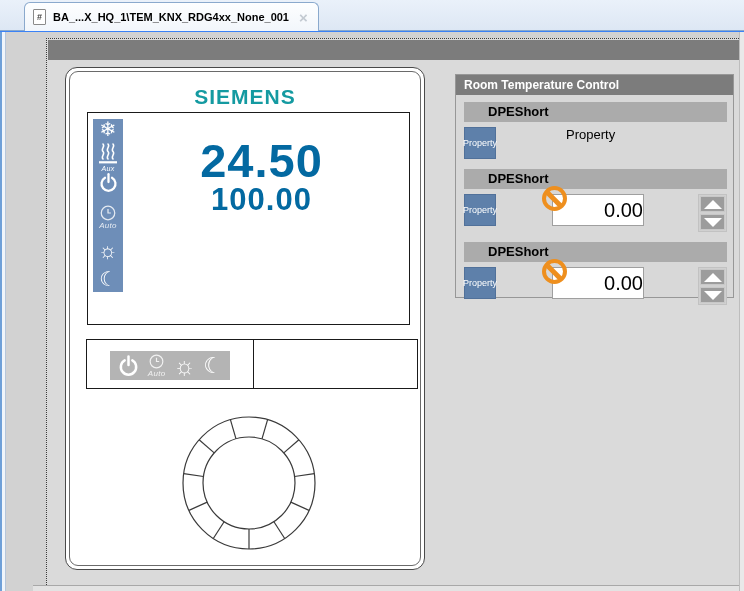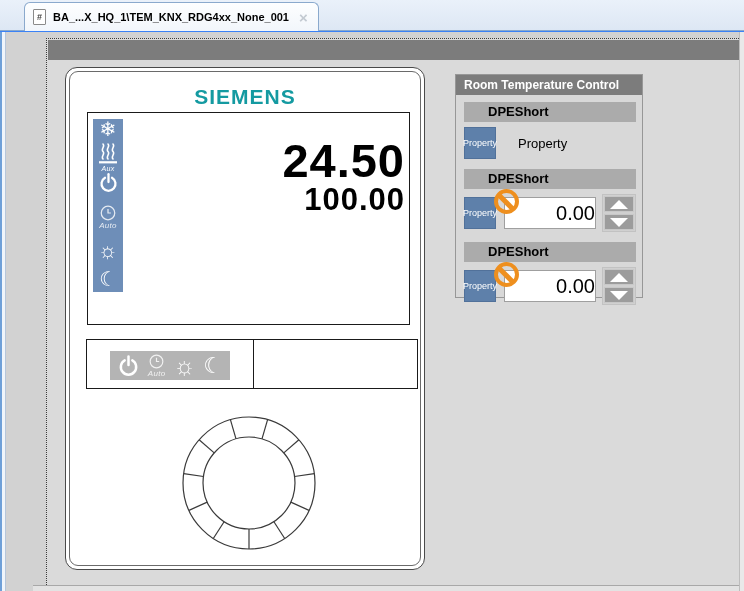--- a/index.html
+++ b/index.html
@@ -38,44 +38,44 @@
     border:1px solid #6a6a6a; border-radius:9px; background:#fff; }
   .brand { position:absolute; left:0; right:0; top:17px; text-align:center;
     font-size:21px; font-weight:bold; letter-spacing:1px; }
   .lcd { position:absolute; left:21px; top:44px; width:323px; height:213px;
     border:1px solid #1a1a1a; background:#fff; }
   .mode-strip { position:absolute; left:5px; top:6px; width:30px; height:173px;
     display:flex; flex-direction:column; align-items:center; color:#fff; }
   .glyph20 { font-size:20px; line-height:1.05; }
   .tiny { font-size:7px; line-height:1; letter-spacing:0.3px;font-style:italic; }
   .dim { opacity:.82; }
-  .num-zone { position:absolute; left:30px; right:4px; top:24px; text-align:right; color:#000000; }
+  .num-zone { position:absolute; left:30px; right:4px; top:24px; text-align:center; color:#0369a1; }
   .num-main { font-size:47px; font-weight:bold; line-height:1.0; letter-spacing:1px; }
   .num-sec { font-size:31px; font-weight:bold; line-height:1.05; letter-spacing:1px; }
 
   .btn-bar { position:absolute; left:20px; top:271px; width:332px; height:50px;
     border:1px solid #1a1a1a; background:#fff; }
   .btn-bar-divider { position:absolute; left:166px; top:0; bottom:0; width:1px; background:#1a1a1a; }
   .btn-panel { position:absolute; left:23px; top:11px; width:120px; height:29px;
     background:#b4b4b4; display:flex; align-items:center; justify-content:space-around;
     color:#fff; padding:0 3px; }
   .stack { display:flex; flex-direction:column; align-items:center; line-height:1; }
   .stack .tiny { font-size:8px; margin-top:1px; }
 
   .dial-svg { position:absolute; left:108px; top:340px; }
 
   
-  .props { position:absolute; left:455px; top:42px; width:188px; height:224px;
+  .props { position:absolute; left:455px; top:42px; width:279px; height:224px;
     background:#d8d8d8; border:1px solid #979797; }
   .props-header { height:20px; background:#7c7c7c; color:#fff; font-size:12px;
     font-weight:bold; line-height:20px; padding-left:8px; }
   .props-body { padding:7px 6px 0 8px; }
   .section-bar { height:20px; background:#ababab; color:#000; font-size:13px;
     font-weight:bold; line-height:20px; padding-left:24px; margin-right:0px; }
-  .prop-row { display:flex; align-items:center; margin:5px 0 10px 0; }
+  .prop-row { display:flex; margin:5px 0 10px 0;gap:48px; }
   .prop-btn { width:32px; height:32px; background:#5e80aa; border:1px solid #51719a;
     color:#fff; font-size:9px; display:flex; align-items:center; justify-content:center; }
   .prop-label { margin-left:22px; font-size:13px; color:#000; }
   .spin-wrap { position:relative; margin-left:8px; }
   .value-input { width:92px; height:32px; border:1px solid #9f9f9f; background:#fff;
     text-align:right; font-size:20px; color:#000;
     font-family:"Liberation Sans",sans-serif; }
   .noentry { position:absolute; left:-10px; top:-8px; width:25px; height:25px;
     border:4px solid #ee8f1e; border-radius:50%; z-index:2; }
   .noentry::after { content:''; position:absolute; left:-1px; top:6.5px; width:19px; height:4.5px;

